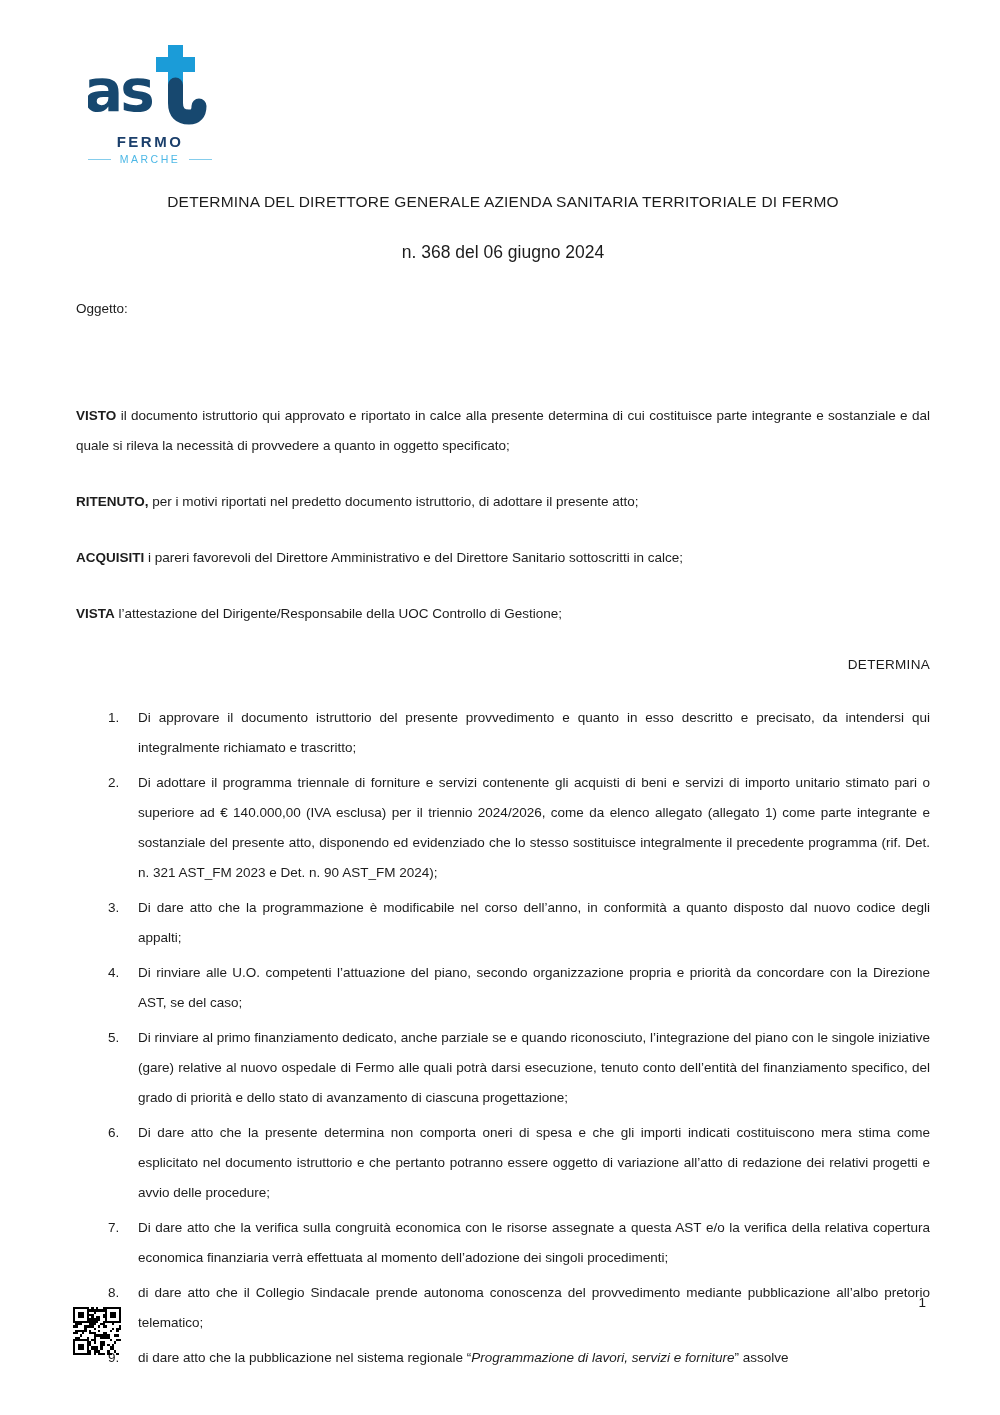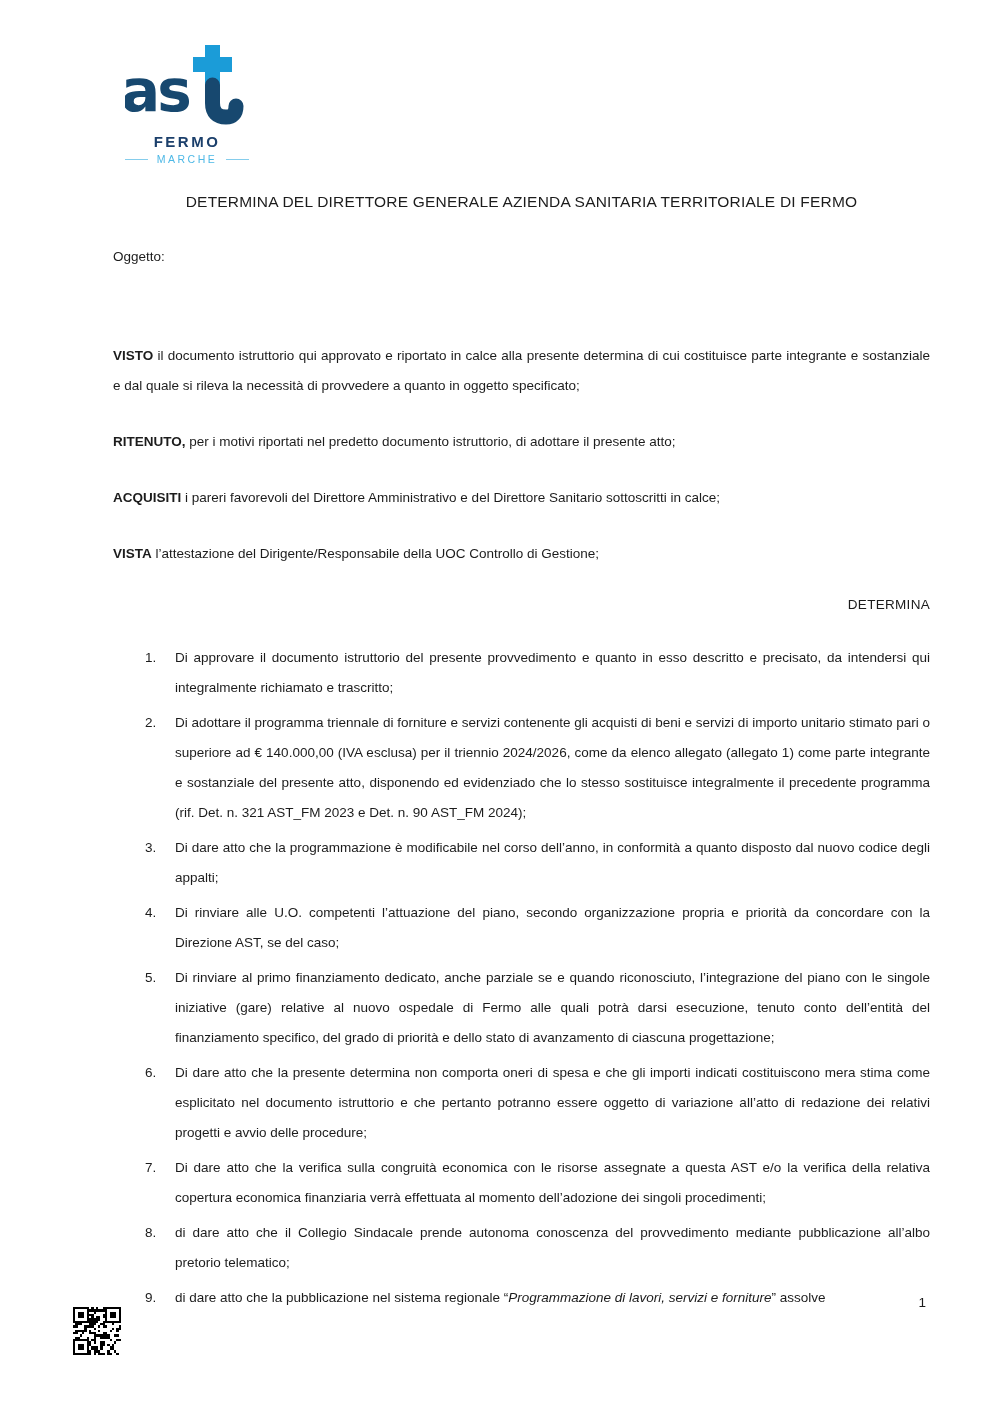--- a/index.html
+++ b/index.html
@@ -7,21 +7,21 @@
   body {
     width: 1000px; height: 1415px;
     font-family: "Liberation Sans", sans-serif;
     color: #1c1c1c;
     position: relative;
     overflow: hidden;
   }
   .page {
     position: relative;
     width: 1000px; height: 1415px;
-    padding: 45px 70px 0 113px;
+    padding: 45px 70px 0 76px;
   }
 
   
   .logo-block { width: 124px; margin-left: 12px; }
   .logo-graphic { width: 120px; height: 86px; display: block; }
   .logo-region {
     text-align: center;
     font-size: 15px; font-weight: bold;
     letter-spacing: 2.5px;
     color: #1b3f6b;
@@ -59,21 +59,21 @@
     margin-top: 33px;
     display: flex;
     font-size: 13.5px;
     line-height: 26px;
     flex-direction: column;
   }
   .subject-label { width: 85px; flex: 0 0 85px; }
   .subject-text { flex: 1; text-align: justify; }
 
   
-  .preamble { margin-top: 12px; }
+  .preamble { margin-top: 20px; }
   .para {
     font-size: 13.5px;
     line-height: 30px;
     text-align: justify;
     margin-bottom: 26px;
   }
   .para .b { font-weight: bold; }
 
   .determina-heading {
     text-align: right;
@@ -127,20 +127,21 @@
     </svg>
     <div class="logo-region">FERMO</div>
     <div class="logo-subregion-row">
       <span class="rule"></span>
       <span class="logo-subregion">MARCHE</span>
       <span class="rule"></span>
     </div>
   </div>
 
   <div class="doc-title">DETERMINA DEL DIRETTORE GENERALE AZIENDA SANITARIA TERRITORIALE DI FERMO</div>
+  <div class="doc-number">n. 368 del 06 giugno 2024</div>
 
   <div class="subject">
     <span class="subject-label">Oggetto:</span>
   </div>
 
   <div class="preamble" id="preamble">
       <p class="para"><span class="b">VISTO</span><span class="n"> il documento istruttorio qui approvato e riportato in calce alla presente determina di cui costituisce parte integrante e sostanziale e dal quale si rileva la necessità di provvedere a quanto in oggetto specificato;</span></p>
       <p class="para"><span class="b">RITENUTO,</span><span class="n"> per i motivi riportati nel predetto documento istruttorio, di adottare il presente atto;</span></p>
       <p class="para"><span class="b">ACQUISITI</span><span class="n"> i pareri favorevoli del Direttore Amministrativo e del Direttore Sanitario sottoscritti in calce;</span></p>
       <p class="para"><span class="b">VISTA</span><span class="n"> l’attestazione del Dirigente/Responsabile della UOC Controllo di Gestione;</span></p>

